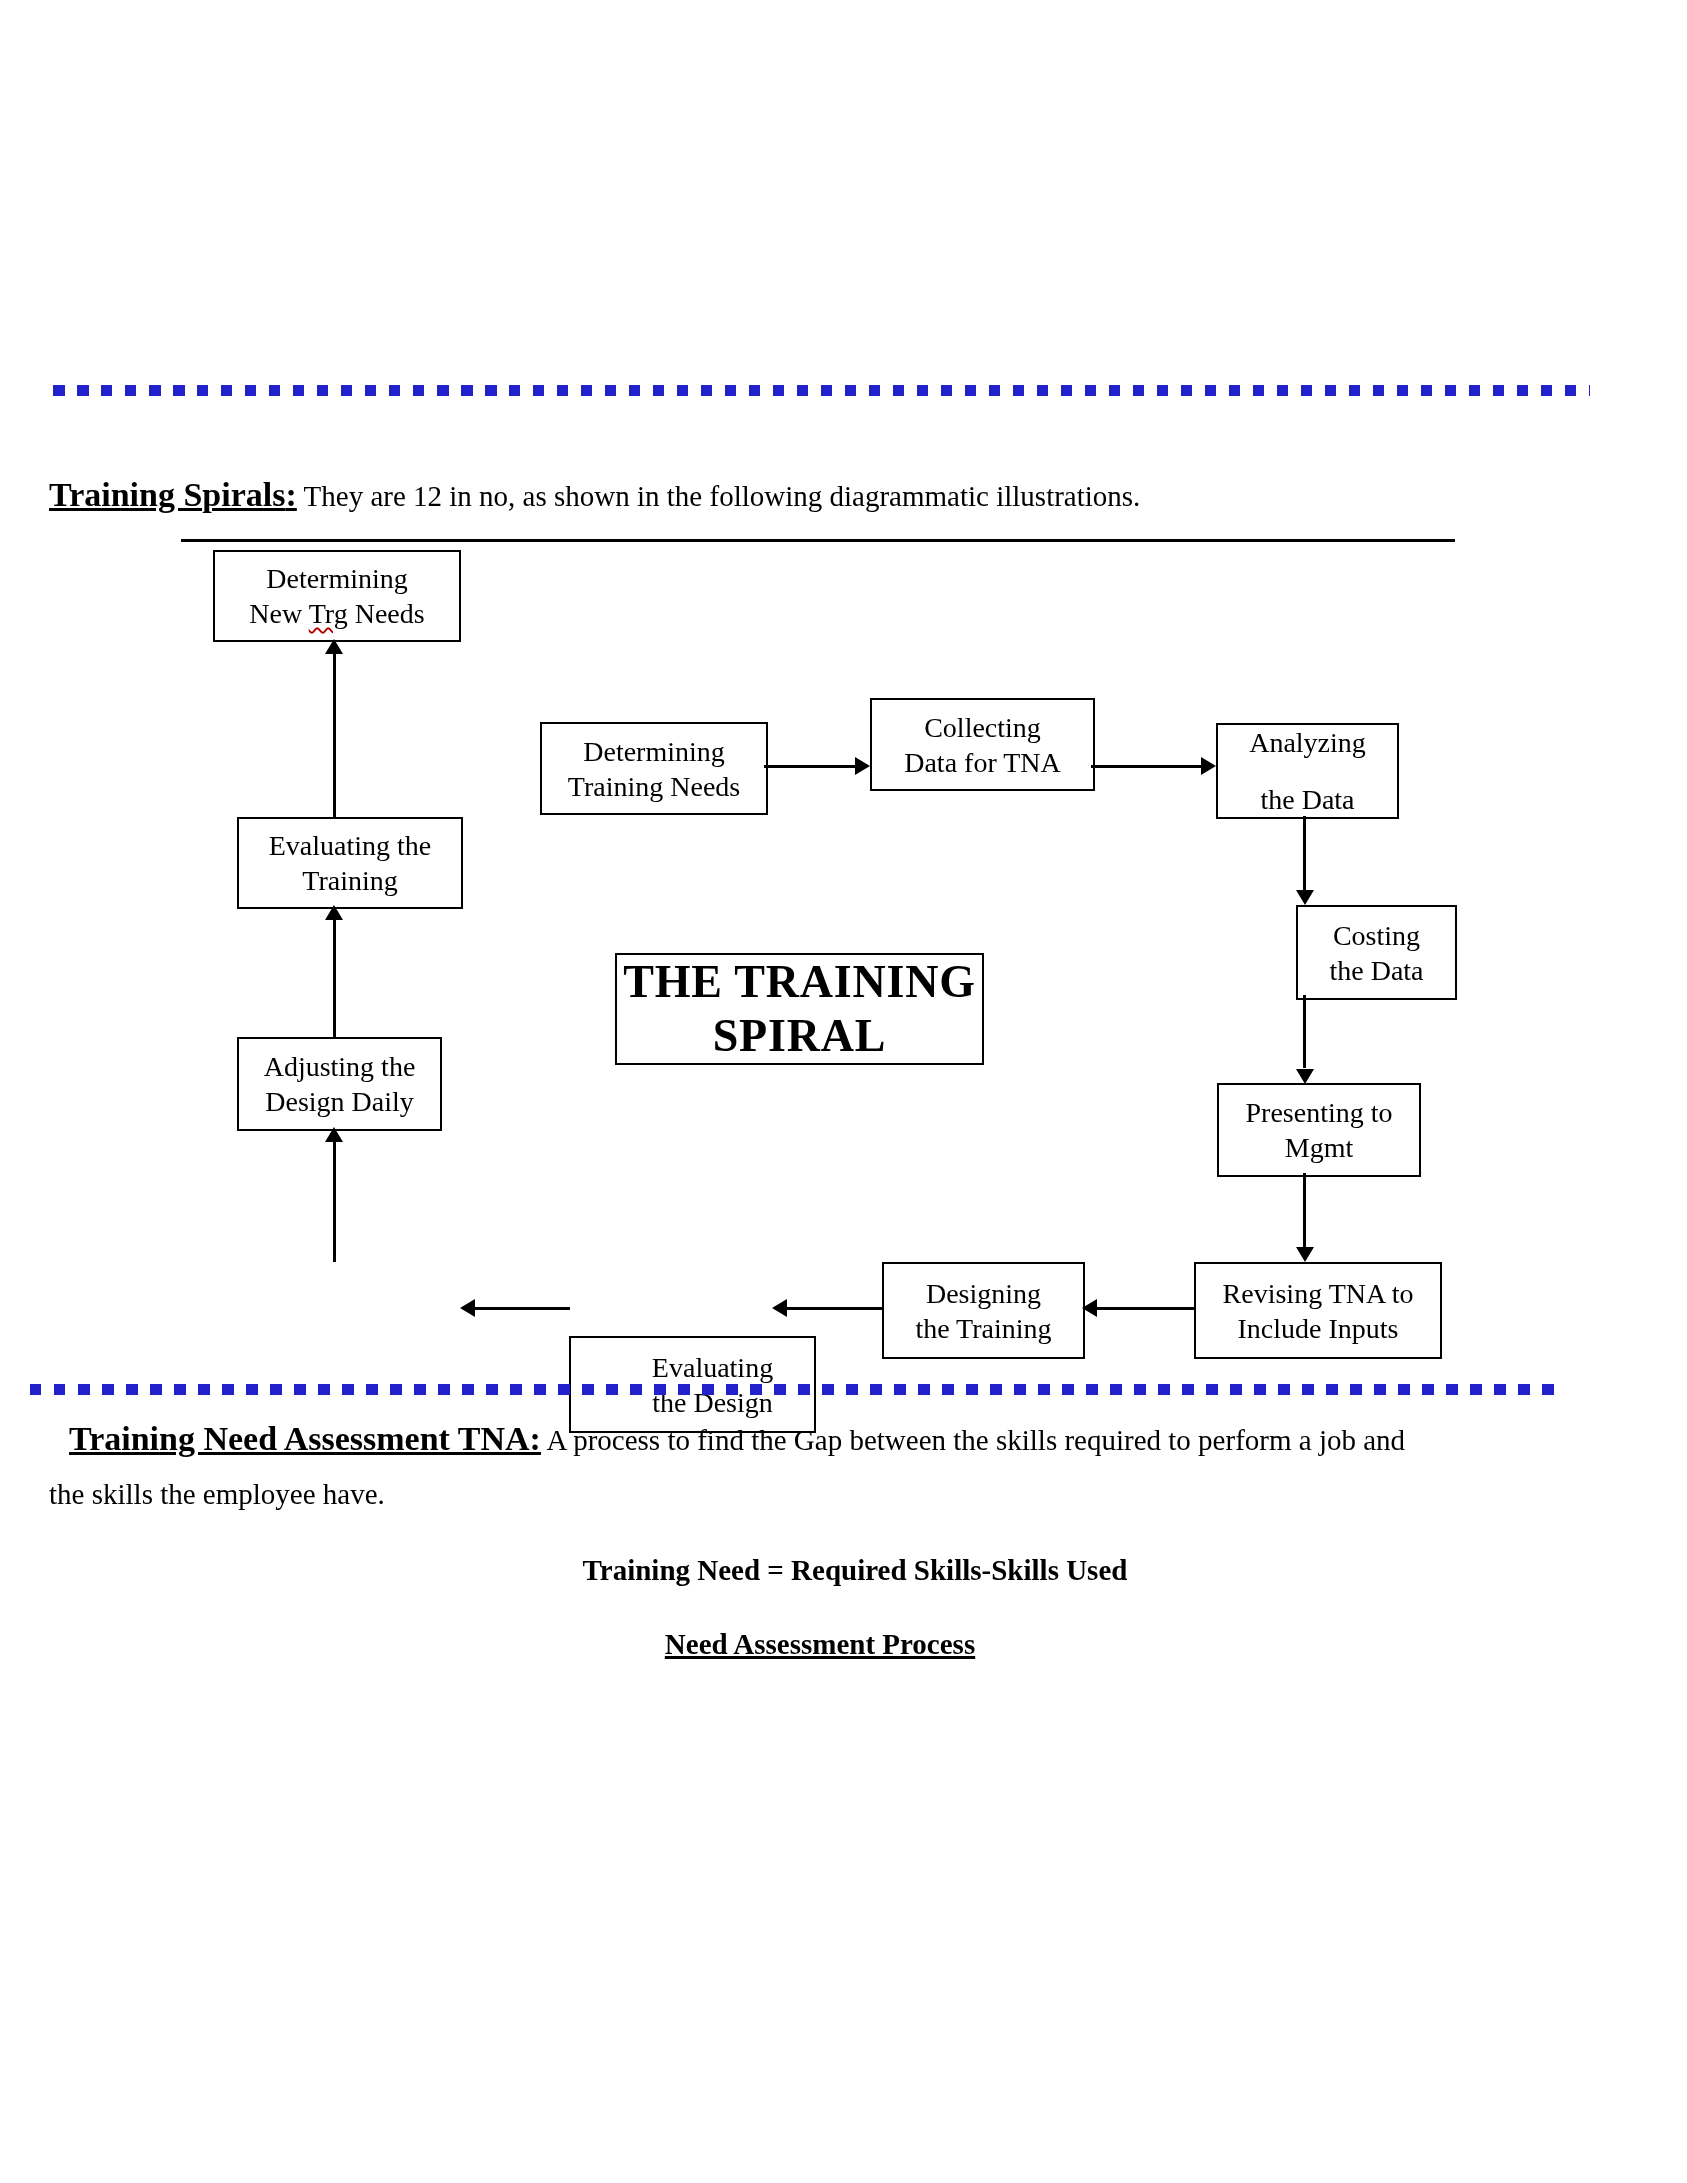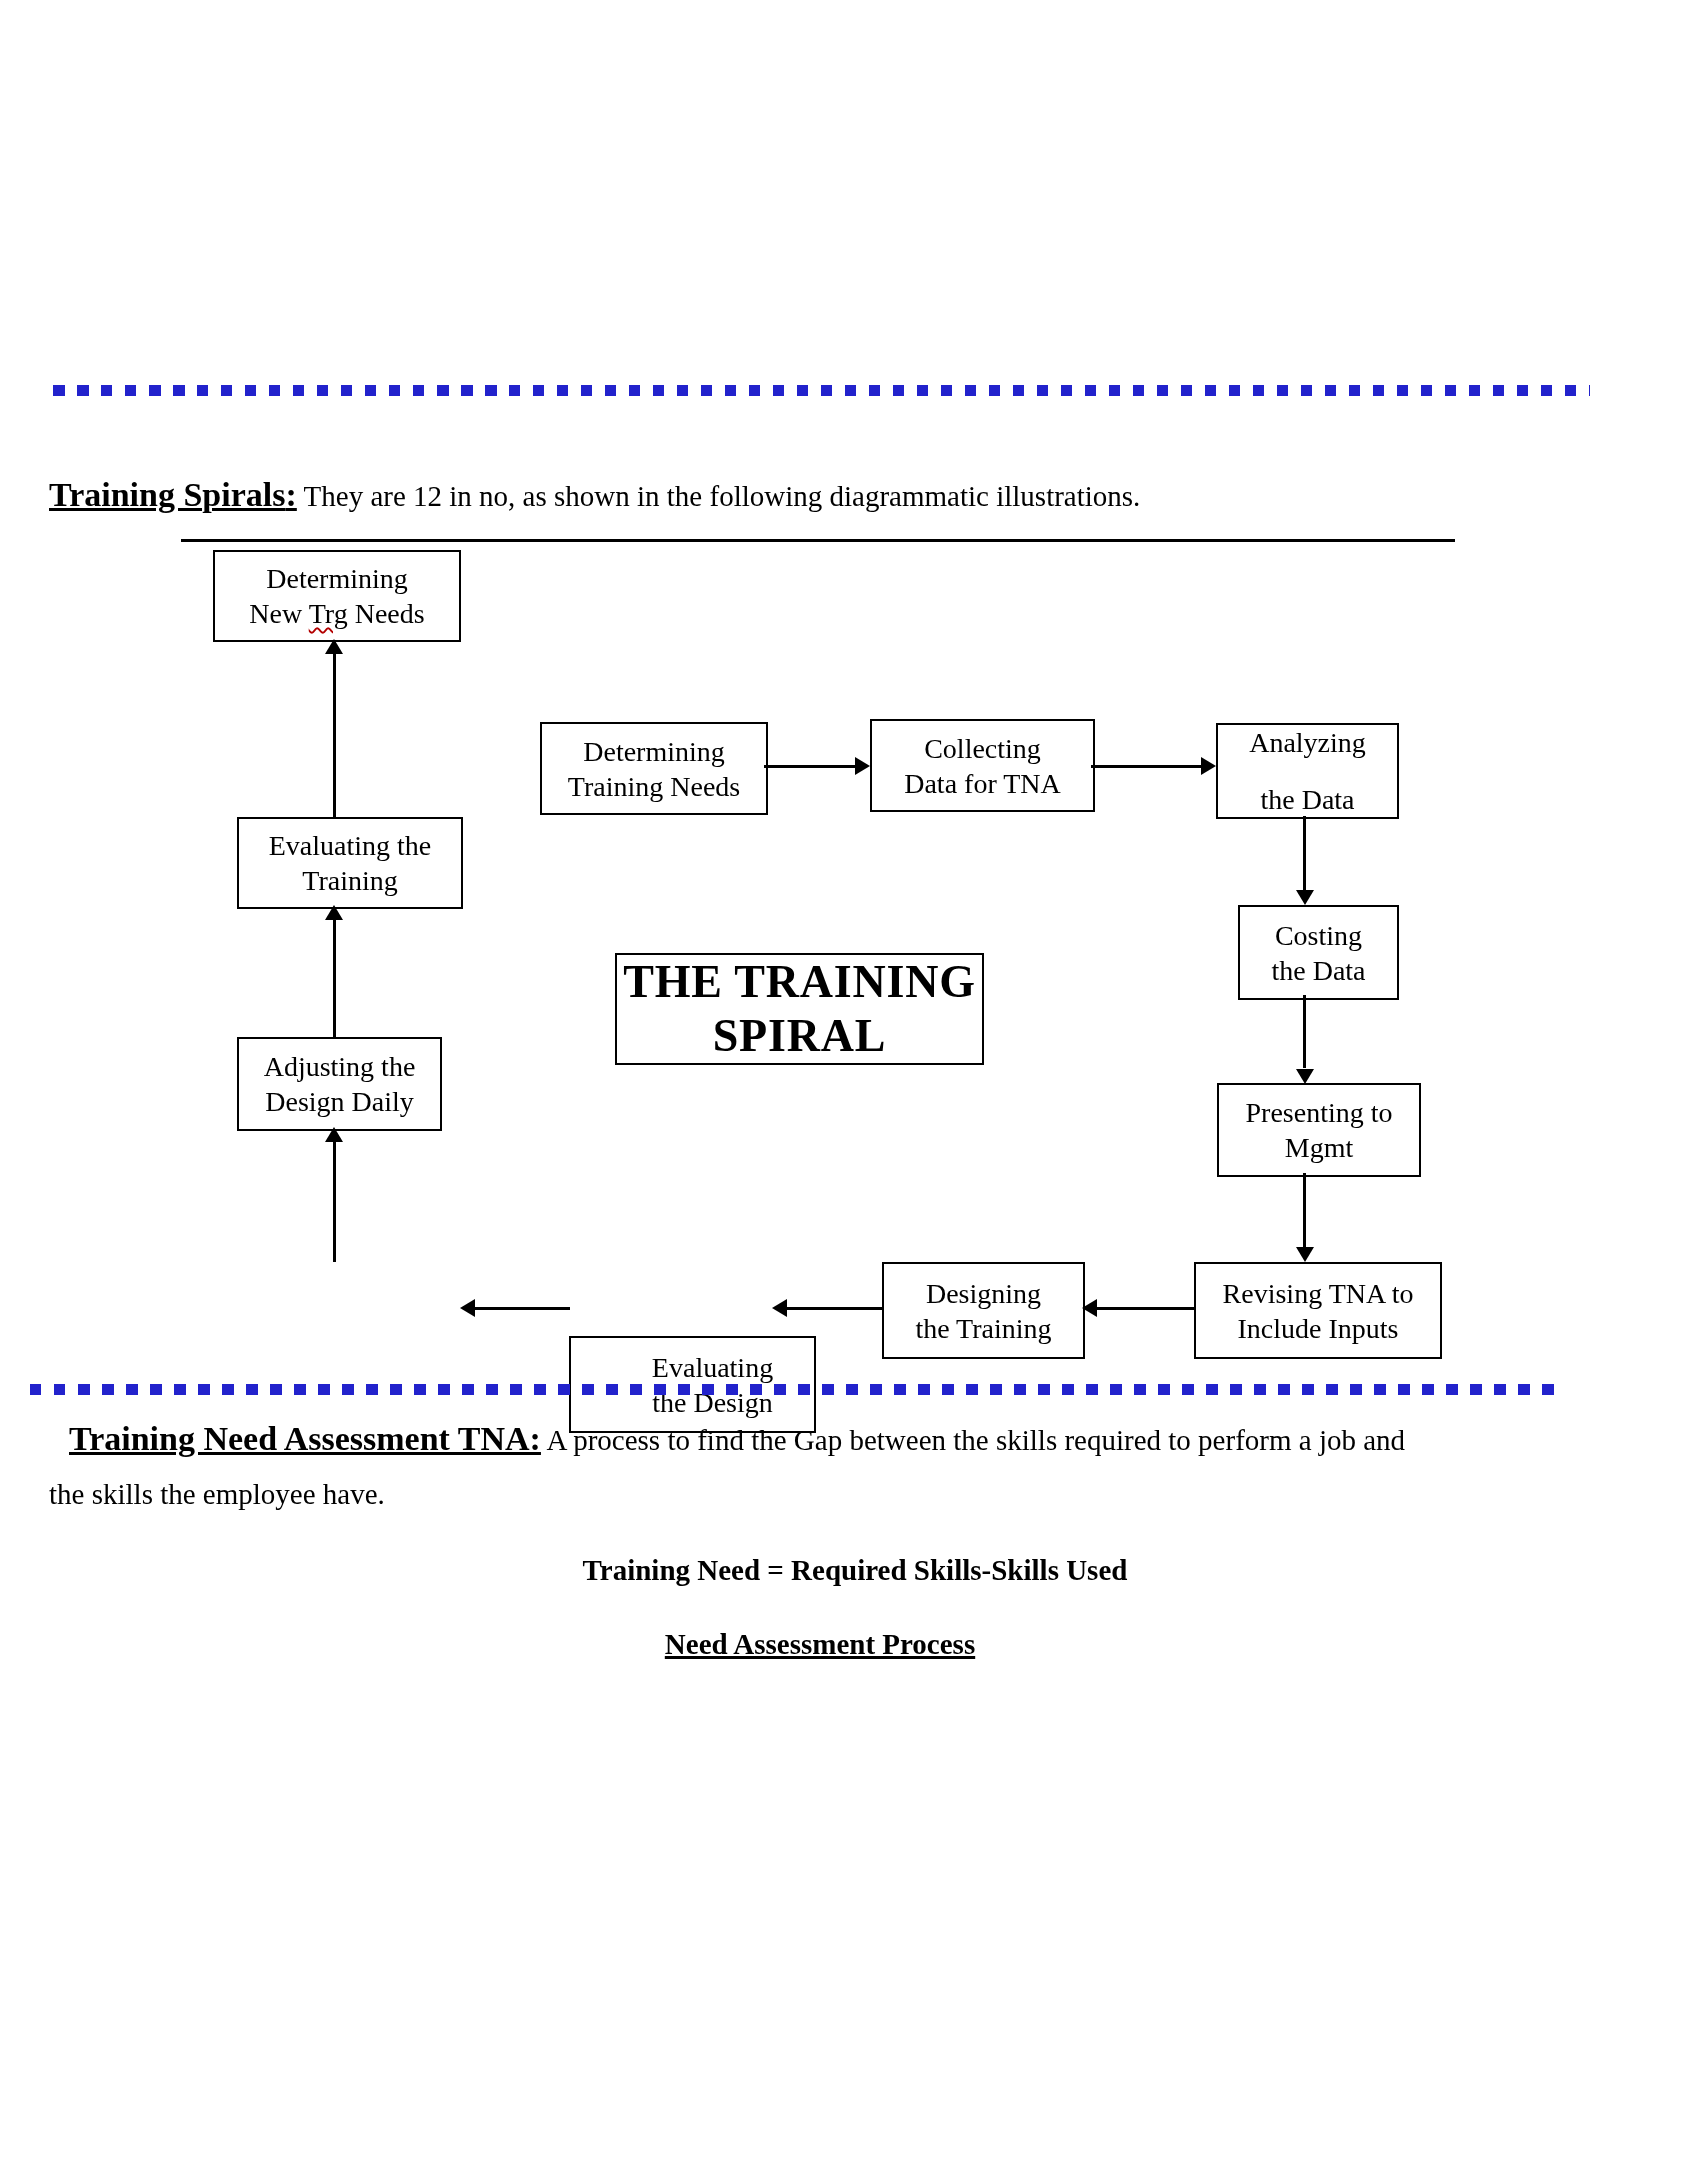--- a/index.html
+++ b/index.html
@@ -118,36 +118,36 @@
   <div class="bx" style="left:213px;top:550px;width:244px;height:88px;">
     <span>Determining</span>
     <span><span>New </span><span class="wavy">Trg</span><span> Needs</span></span>
   </div>
 
   <div class="bx" style="left:540px;top:722px;width:224px;height:89px;">
     <span>Determining</span>
     <span>Training Needs</span>
   </div>
 
-  <div class="bx" style="left:870px;top:719px;width:221px;height:89px;">
+  <div class="bx" style="left:870px;top:698px;width:221px;height:89px;">
     <span>Collecting</span>
     <span>Data for TNA</span>
   </div>
 
   <div class="bx" style="left:1216px;top:723px;width:179px;height:92px;justify-content:space-between;">
     <span>Analyzing</span>
     <span>the Data</span>
   </div>
 
   <div class="bx" style="left:237px;top:817px;width:222px;height:88px;">
     <span>Evaluating the</span>
     <span>Training</span>
   </div>
 
-  <div class="bx" style="left:1238px;top:905px;width:157px;height:91px;">
+  <div class="bx" style="left:1296px;top:905px;width:157px;height:91px;">
     <span>Costing</span>
     <span>the Data</span>
   </div>
 
   <div class="bx-title" style="left:615px;top:953px;width:365px;height:108px;">
     <span>THE TRAINING</span>
     <span>SPIRAL</span>
   </div>
 
   <div class="bx" style="left:237px;top:1037px;width:201px;height:90px;">

